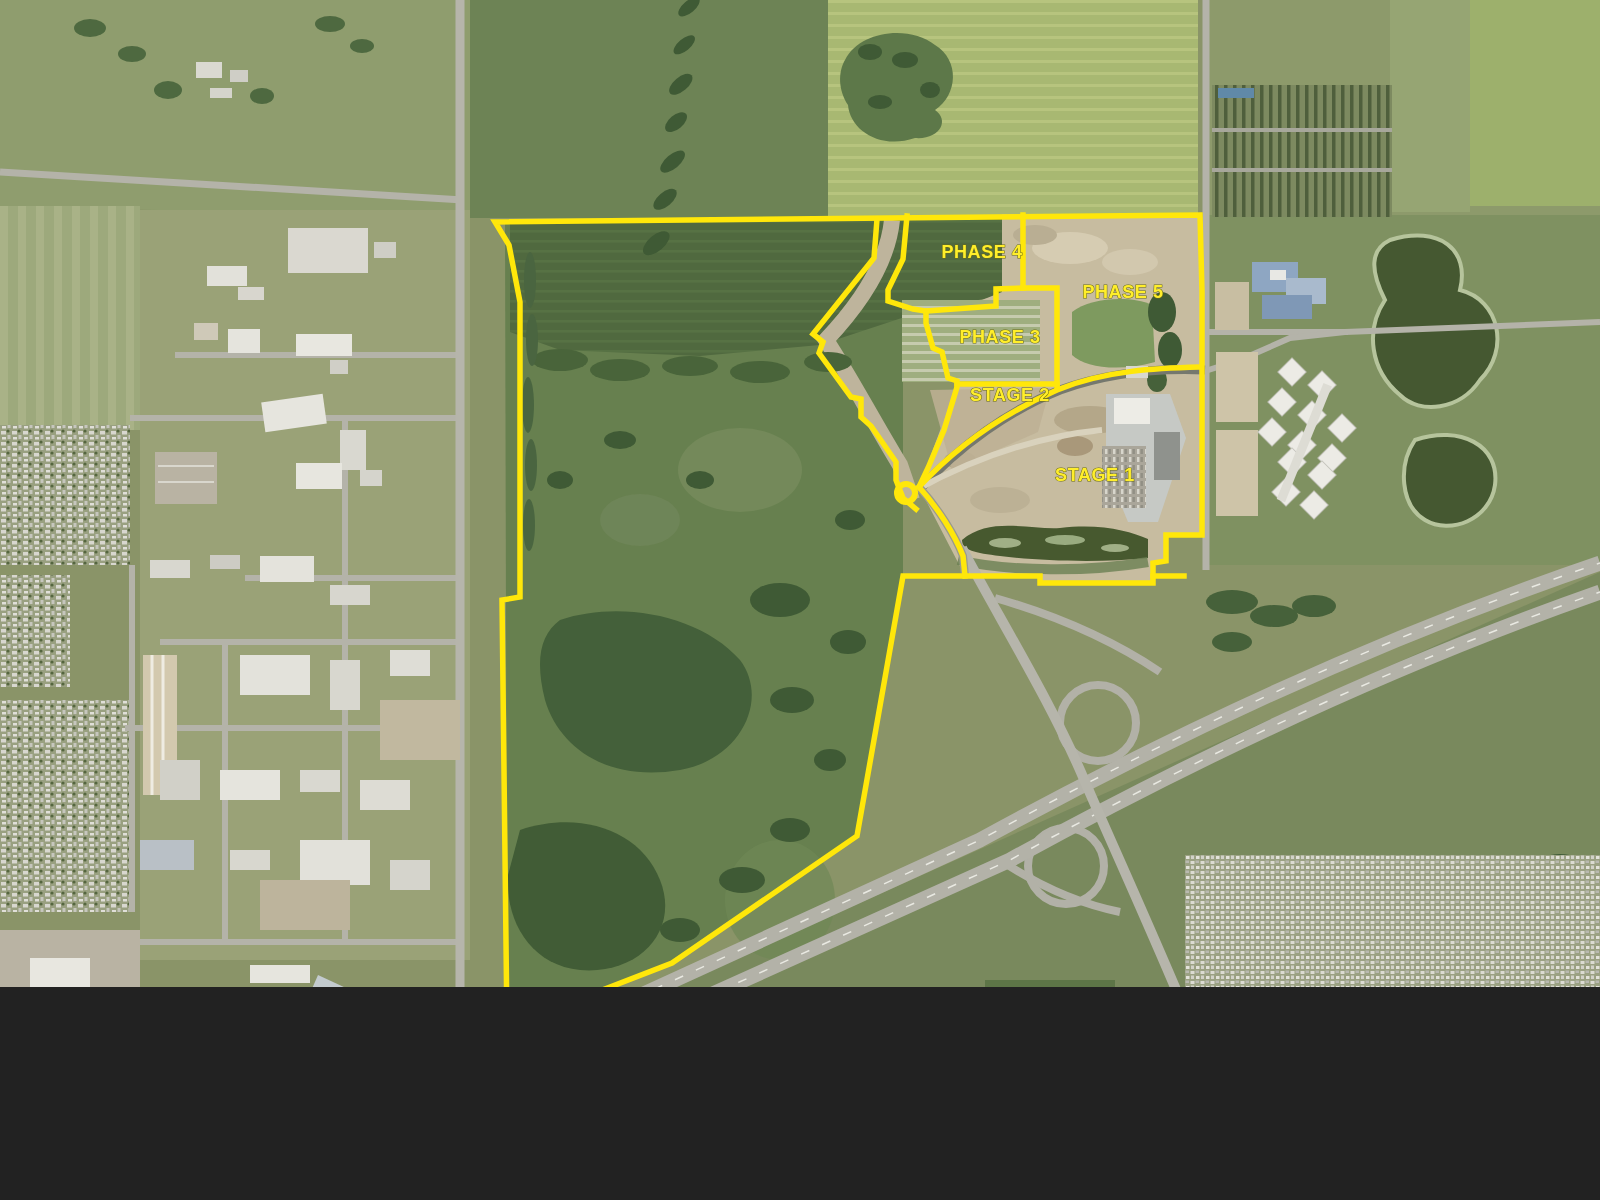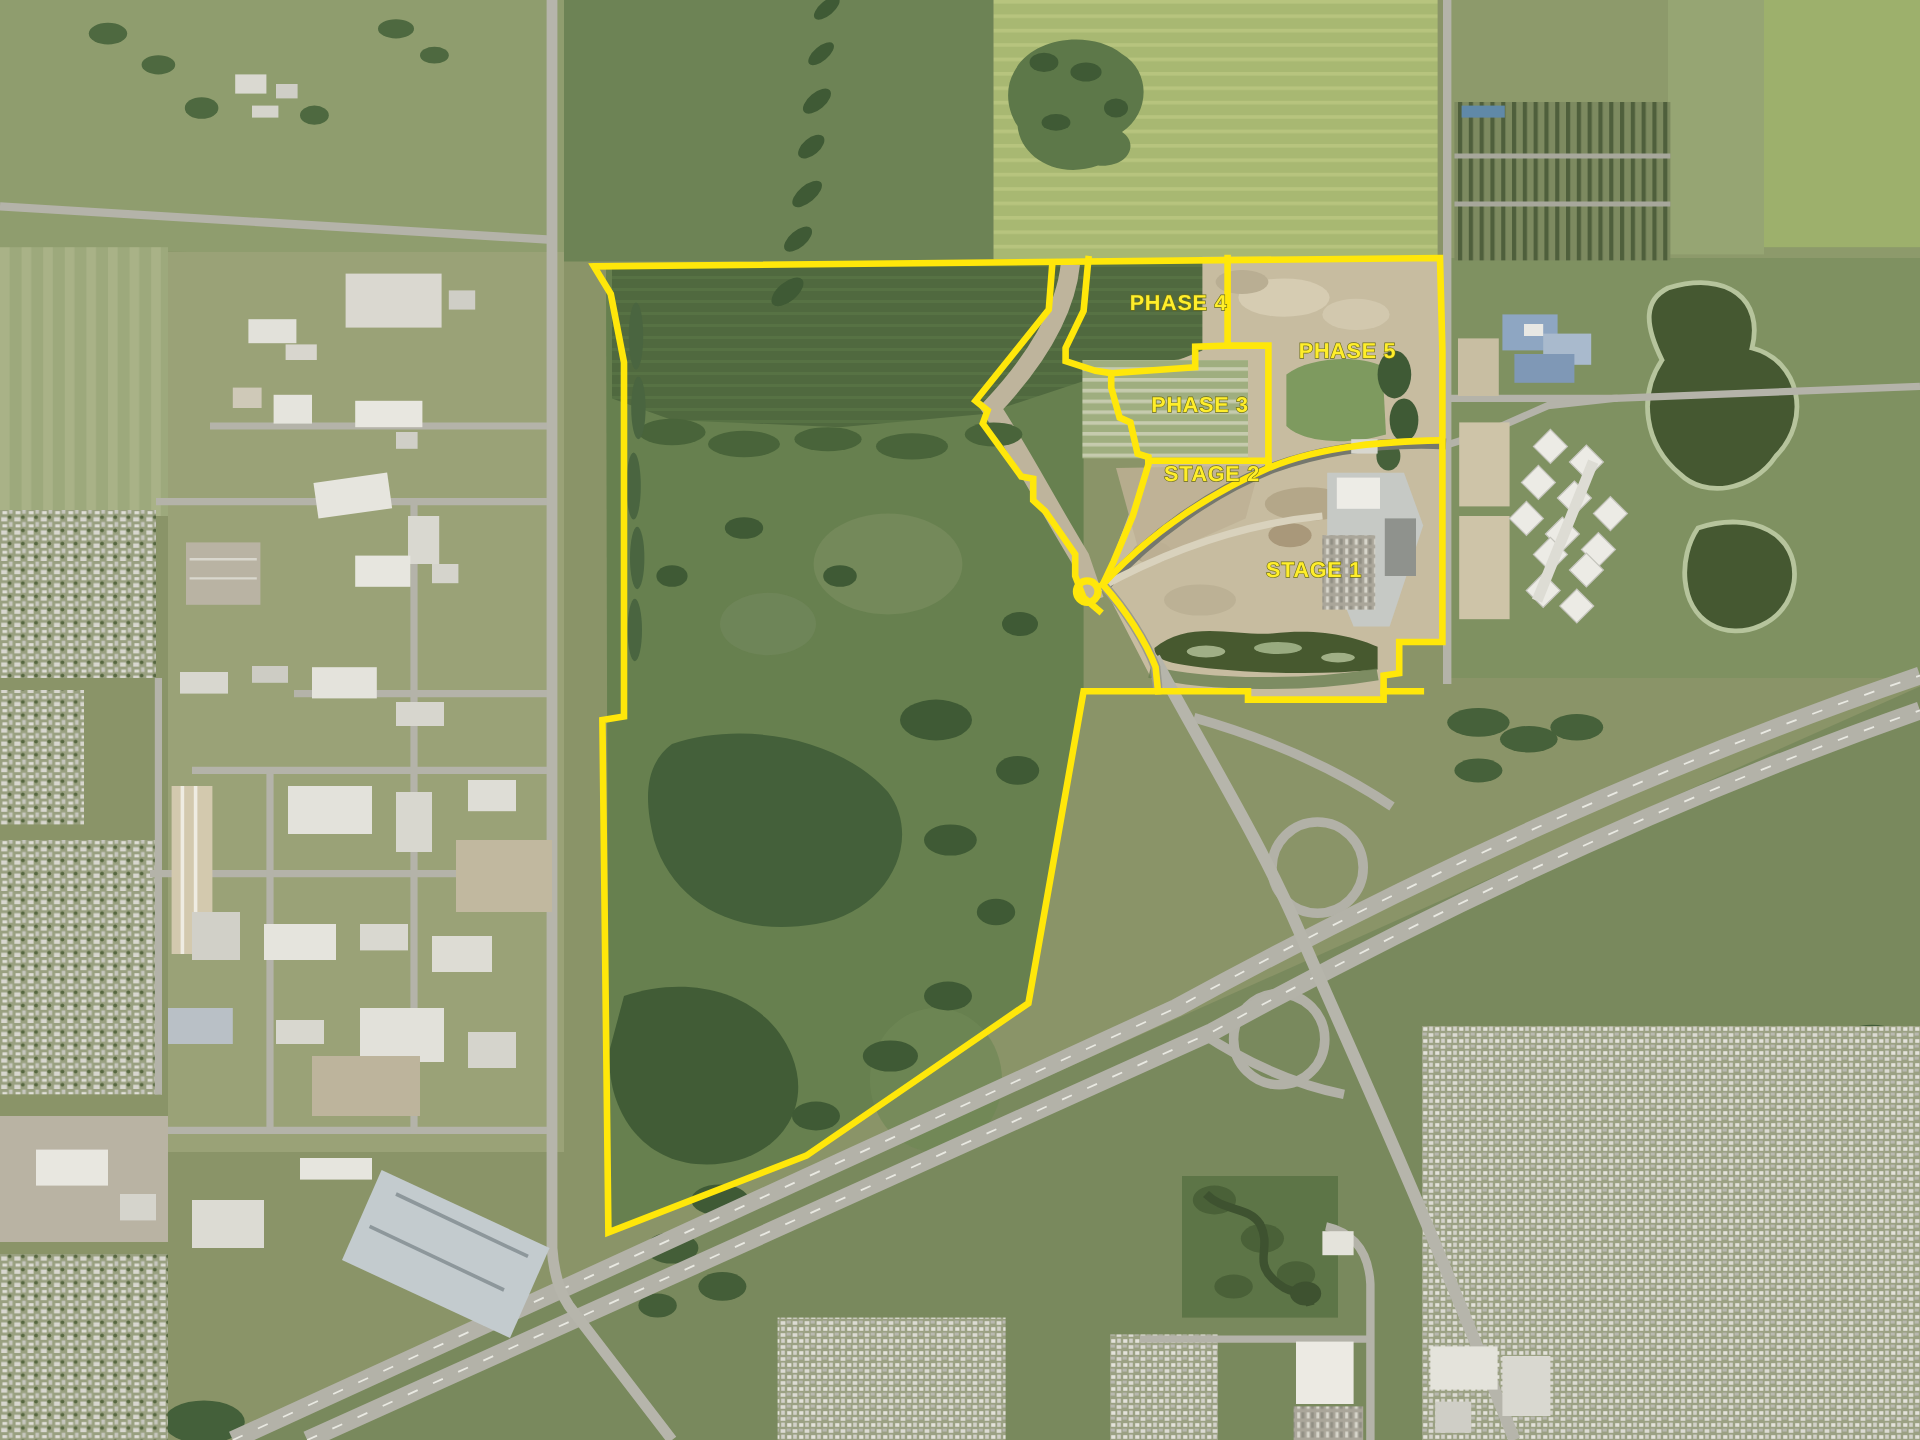--- a/index.html
+++ b/index.html
@@ -1,16 +1,16 @@
 <!DOCTYPE html>
 <html><head>
 <meta charset="utf-8">
 <style>
   html,body{margin:0;padding:0;background:#222;}
-  .map-wrap{width:1600px;height:1200px;position:relative;overflow:hidden;
+  .map-wrap{width:1600px;height:987px;position:relative;overflow:hidden;
     font-family:"Liberation Sans","DejaVu Sans",sans-serif;}
   svg{display:block;}
   .ov-label{font-family:"Liberation Sans","DejaVu Sans",sans-serif;
     font-weight:bold;font-size:18px;letter-spacing:.6px;
     paint-order:stroke;stroke:#6e6e14;stroke-width:1.1px;}
 </style>
 </head>
 <body>
 
 <div class="map-wrap">

